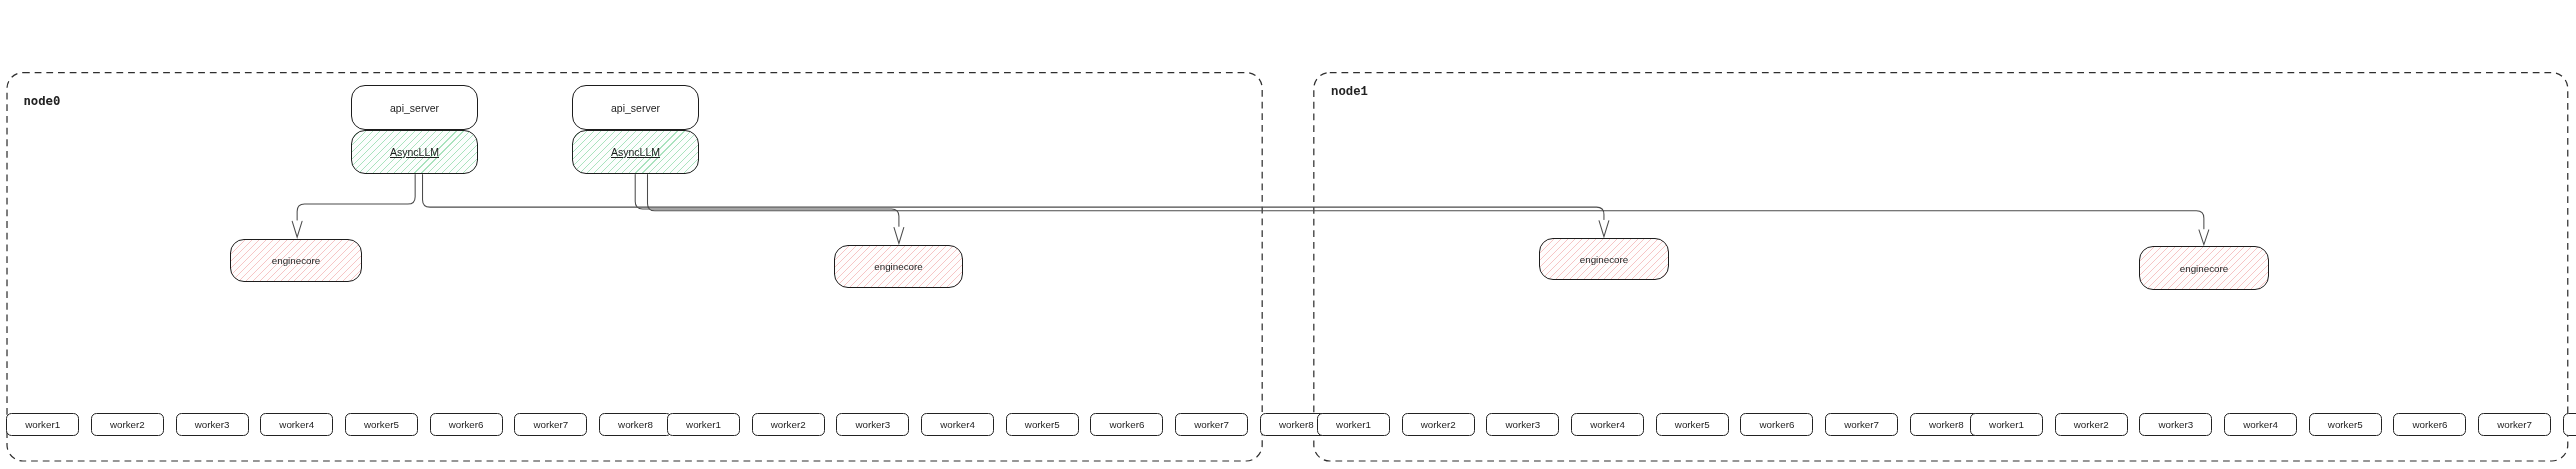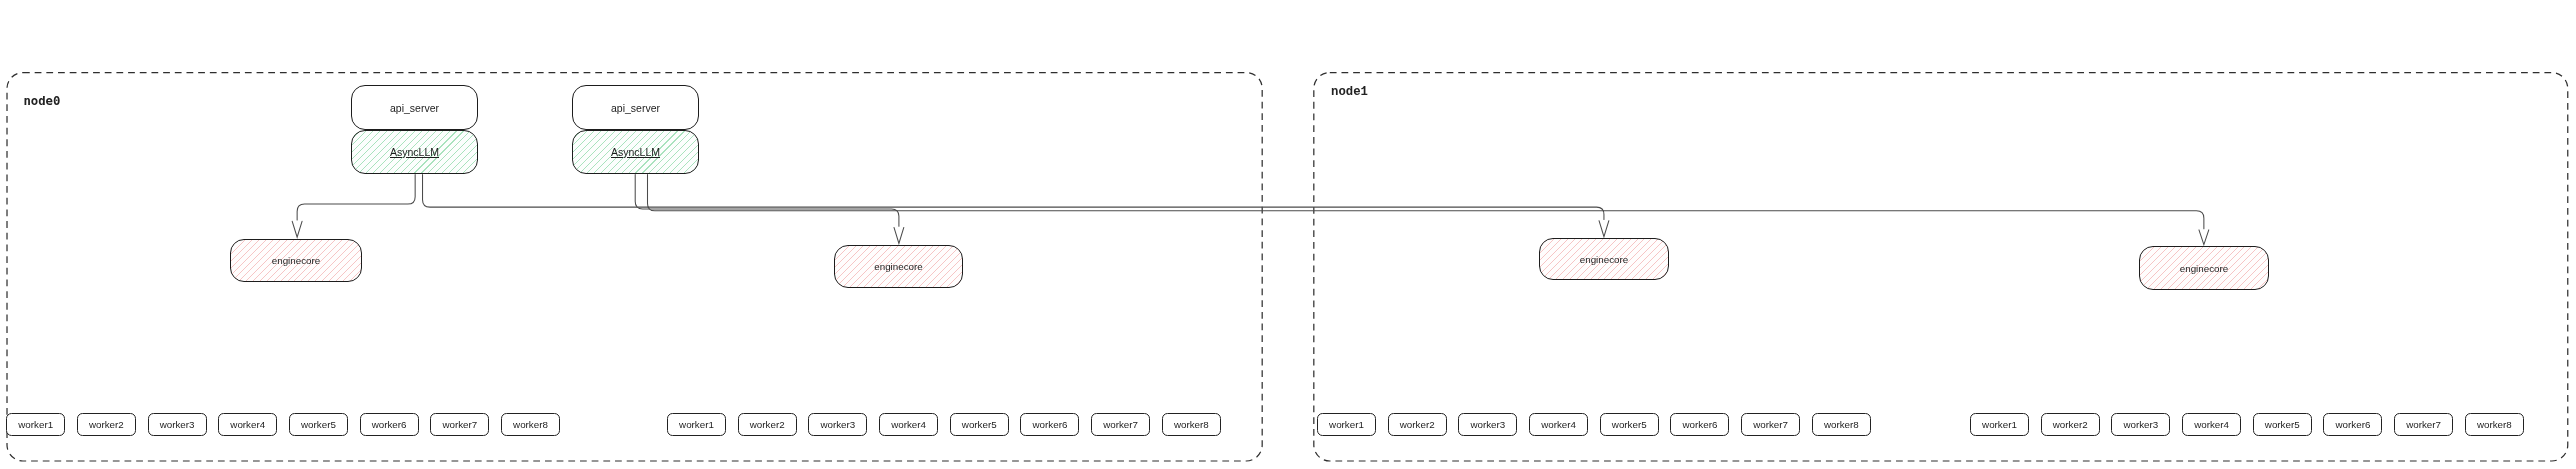--- a/index.html
+++ b/index.html
@@ -53,21 +53,21 @@
       transparent 0.7px, transparent 4.9px);
     font-size:9.8px;
   }
   .worker-row{
     position:absolute;
     display:flex;
     gap:11.7px;
   }
   .worker{
     box-sizing:border-box;
-    width:59px;height:23px;
+    width:73px;height:23px;
     border:1.2px solid #222222;
     border-radius:5.5px;
     background:#ffffff;
     display:flex;align-items:center;justify-content:center;
     font-size:9.8px;
     color:#1c1c1c;
     white-space:nowrap;
   }
 </style>
 </head>

